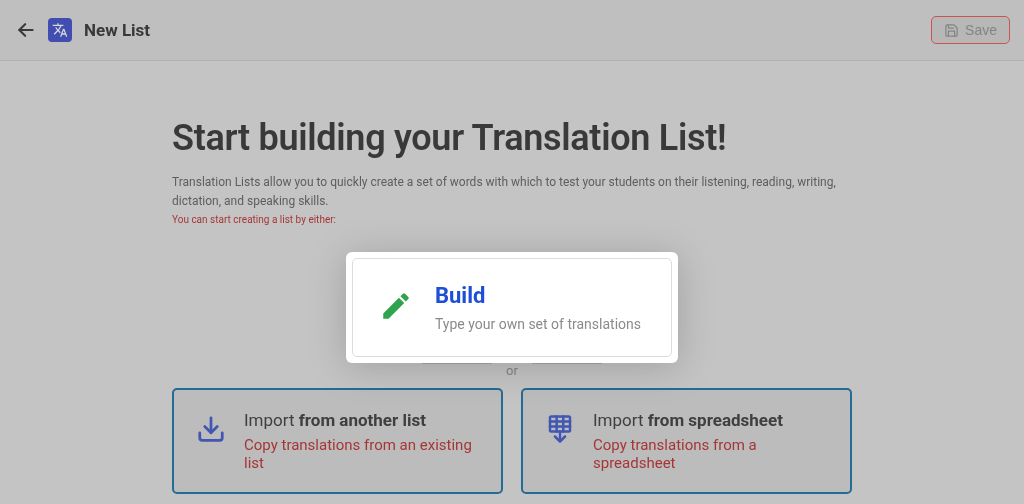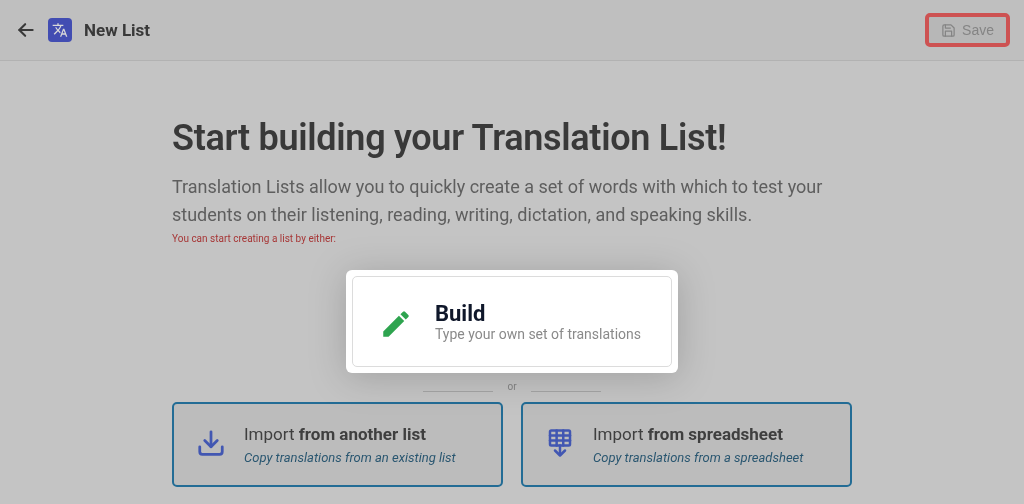--- a/index.html
+++ b/index.html
@@ -29,21 +29,21 @@
     margin-right: 12px;
   }
   .page-title {
     font-size: 17px;
     font-weight: 700;
     color: #222;
   }
   .save-btn {
     margin-left: auto;
     background: #d0d0d0;
-    border: 4px solid #ef4444;
+    border: 1px solid #ef4444;
     color: #8a8a8a;
     border-radius: 5px;
     padding: 5px 12px;
     font-size: 14px;
     display: flex;
     align-items: center;
     gap: 6px;
     cursor: default;
   }
 
@@ -62,21 +62,21 @@
     position: relative;
   }
   .heading {
     font-size: 36px;
     font-weight: 600;
     color: #222;
     margin-bottom: 14px;
     letter-spacing: -0.3px;
   }
   .subtext {
-    font-size: 18px;
+    font-size: 12px;
     color: #555;
     line-height: 1.55;
     margin-bottom: 2px;
   }
   .subtext2 {
     font-size: 10px;
     color: #b91c1c;
     line-height: 1.55;
     margin-bottom: 30px;
   }
@@ -107,37 +107,37 @@
     cursor: pointer;
   }
   .build-icon {
     width: 34px; height: 34px;
     flex-shrink: 0;
     margin-top: 6px;
   }
   .build-title {
     font-size: 22px;
     font-weight: 700;
-    color: #0f172a;
-    margin-bottom: 0;
+    color: #1d4ed8;
+    margin-bottom: 8px;
   }
   .build-desc {
     font-size: 14px;
     color: #8a8a8a;
   }
 
   
   .or-divider {
     display: flex;
-    align-items: flex-end;
+    align-items: flex-start;
     justify-content: center;
-    margin: 14px 0 10px;
+    margin: 6px 0 10px;
     gap: 14px;
     color: #888;
-    font-size: 10px;
+    font-size: 13px;
   }
   .or-line {
     width: 70px;
     height: 1px;
     background: #b8b8b8;
   }
 
   
   .import-row {
     display: flex;
@@ -160,23 +160,22 @@
     margin-top: 4px;
   }
   .import-title {
     font-size: 17px;
     color: #2a2a2a;
     margin-bottom: 6px;
   }
   .import-title .normal { font-weight: 400; }
   .import-title .bold { font-weight: 700; }
   .import-desc {
-    font-size: 13px;
-    color: #0c4a6e;
-    font-style: italic;
+    font-size: 15px;
+    color: #b91c1c;
   }
 </style>
 </head>
 <body>
 
 <div class="topbar">
   <div class="back-btn">
     <svg width="20" height="20" viewBox="0 0 24 24" fill="none" stroke="#222" stroke-width="2.5" stroke-linecap="round" stroke-linejoin="round">
         <line x1="20" y1="12" x2="4" y2="12"></line>
         <polyline points="11 5 4 12 11 19"></polyline>

